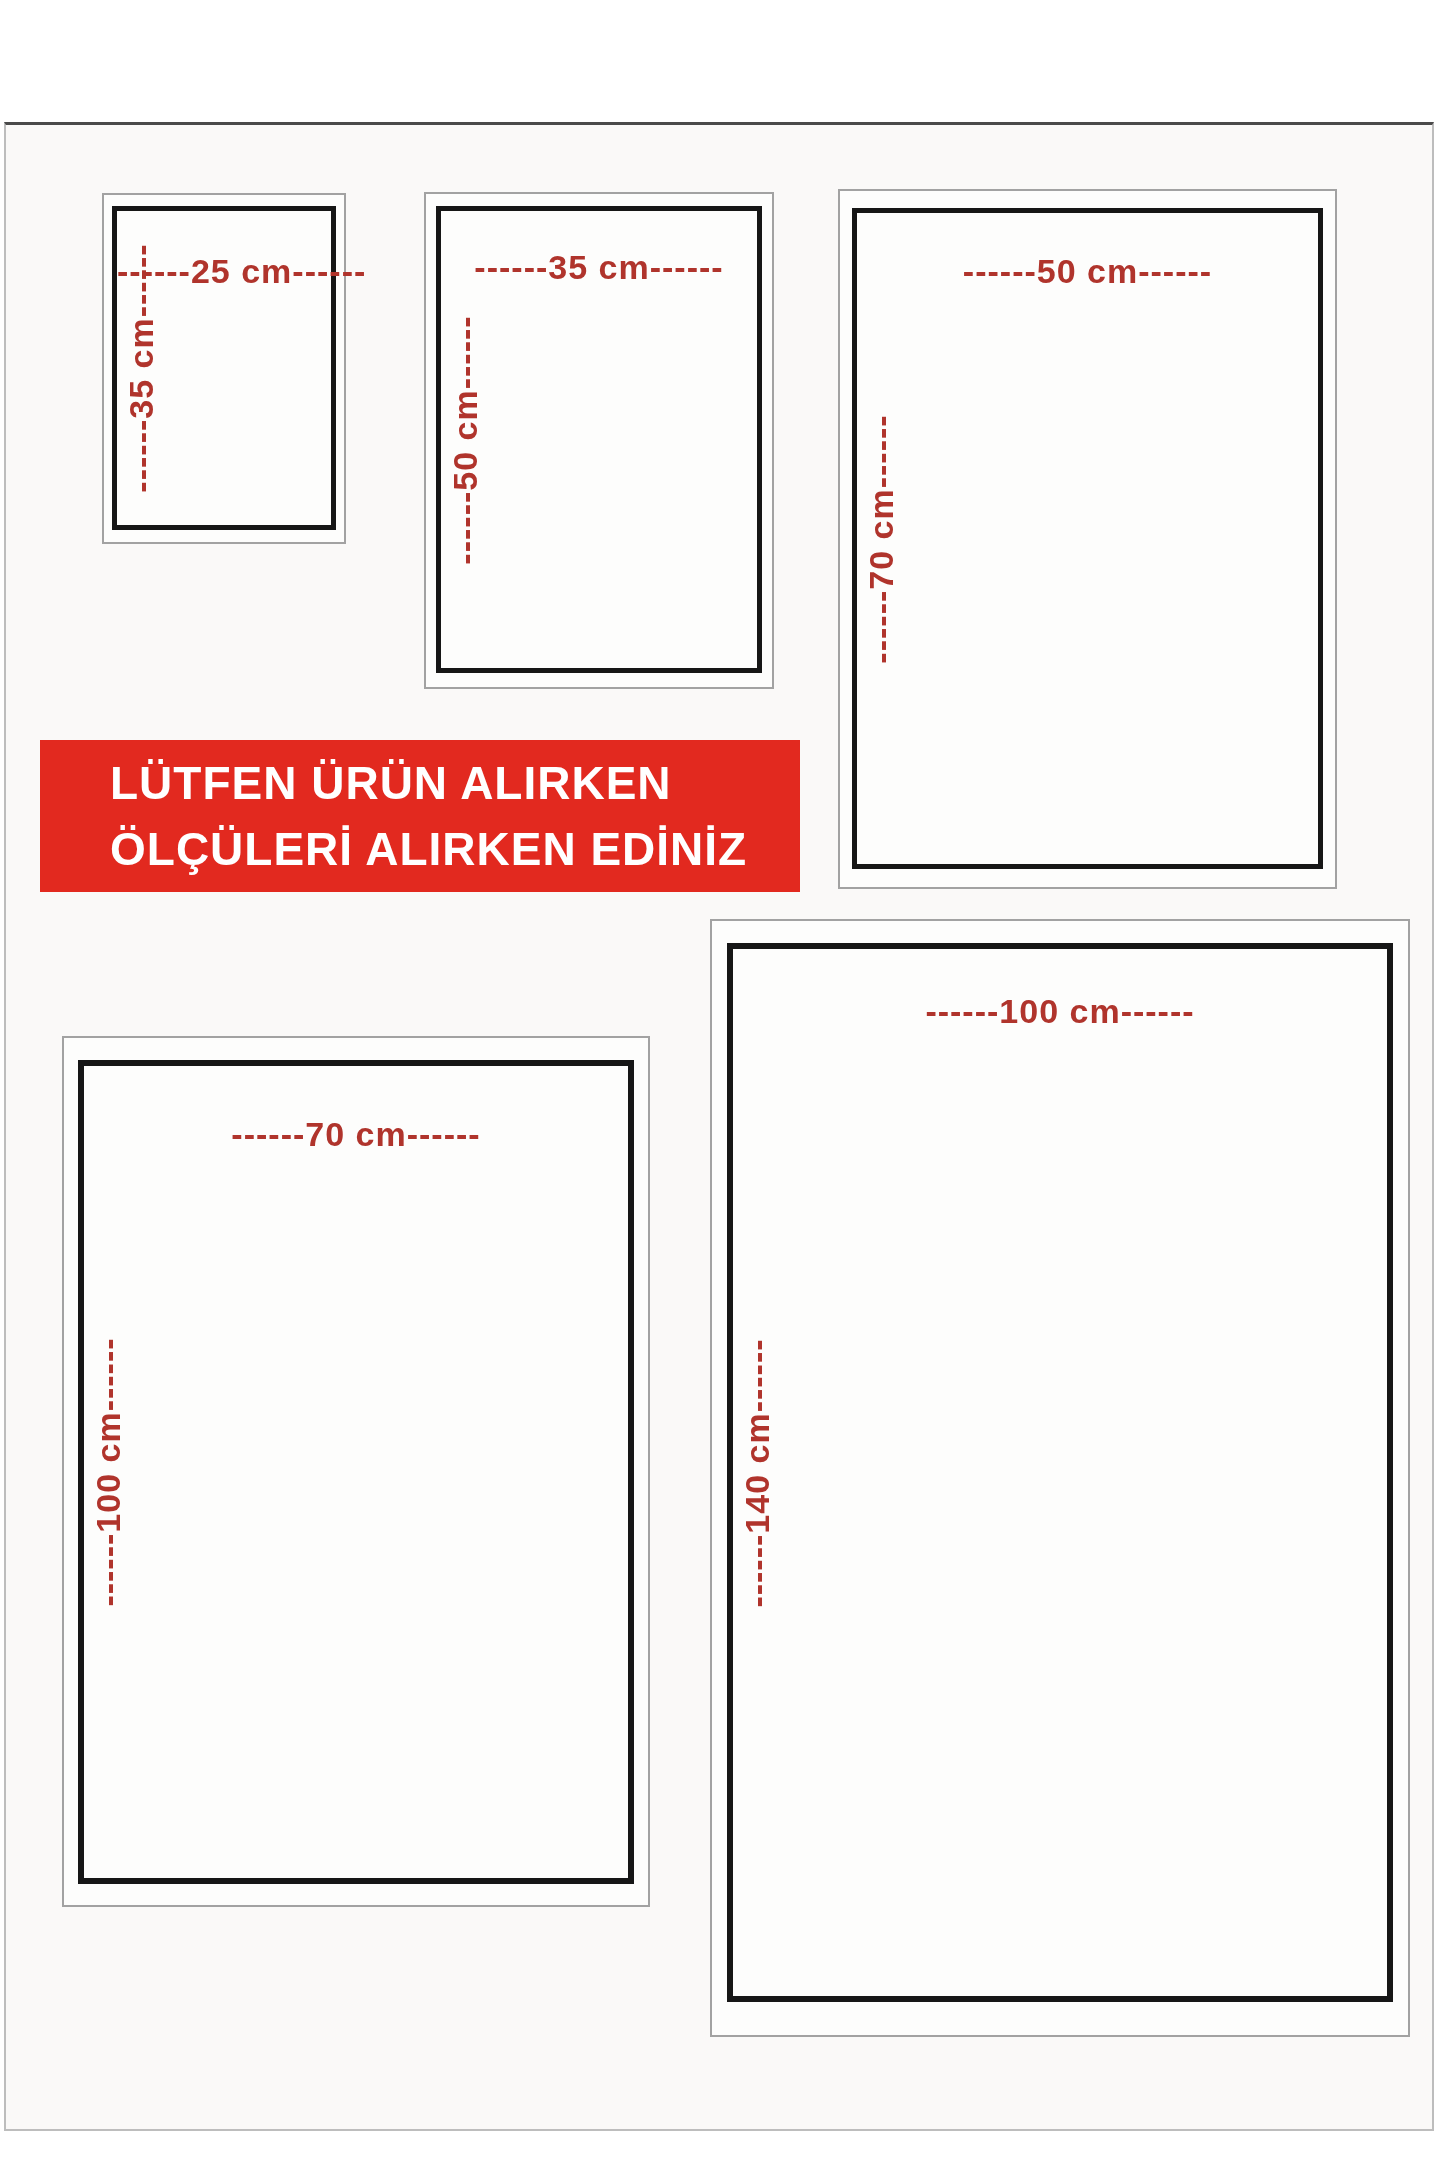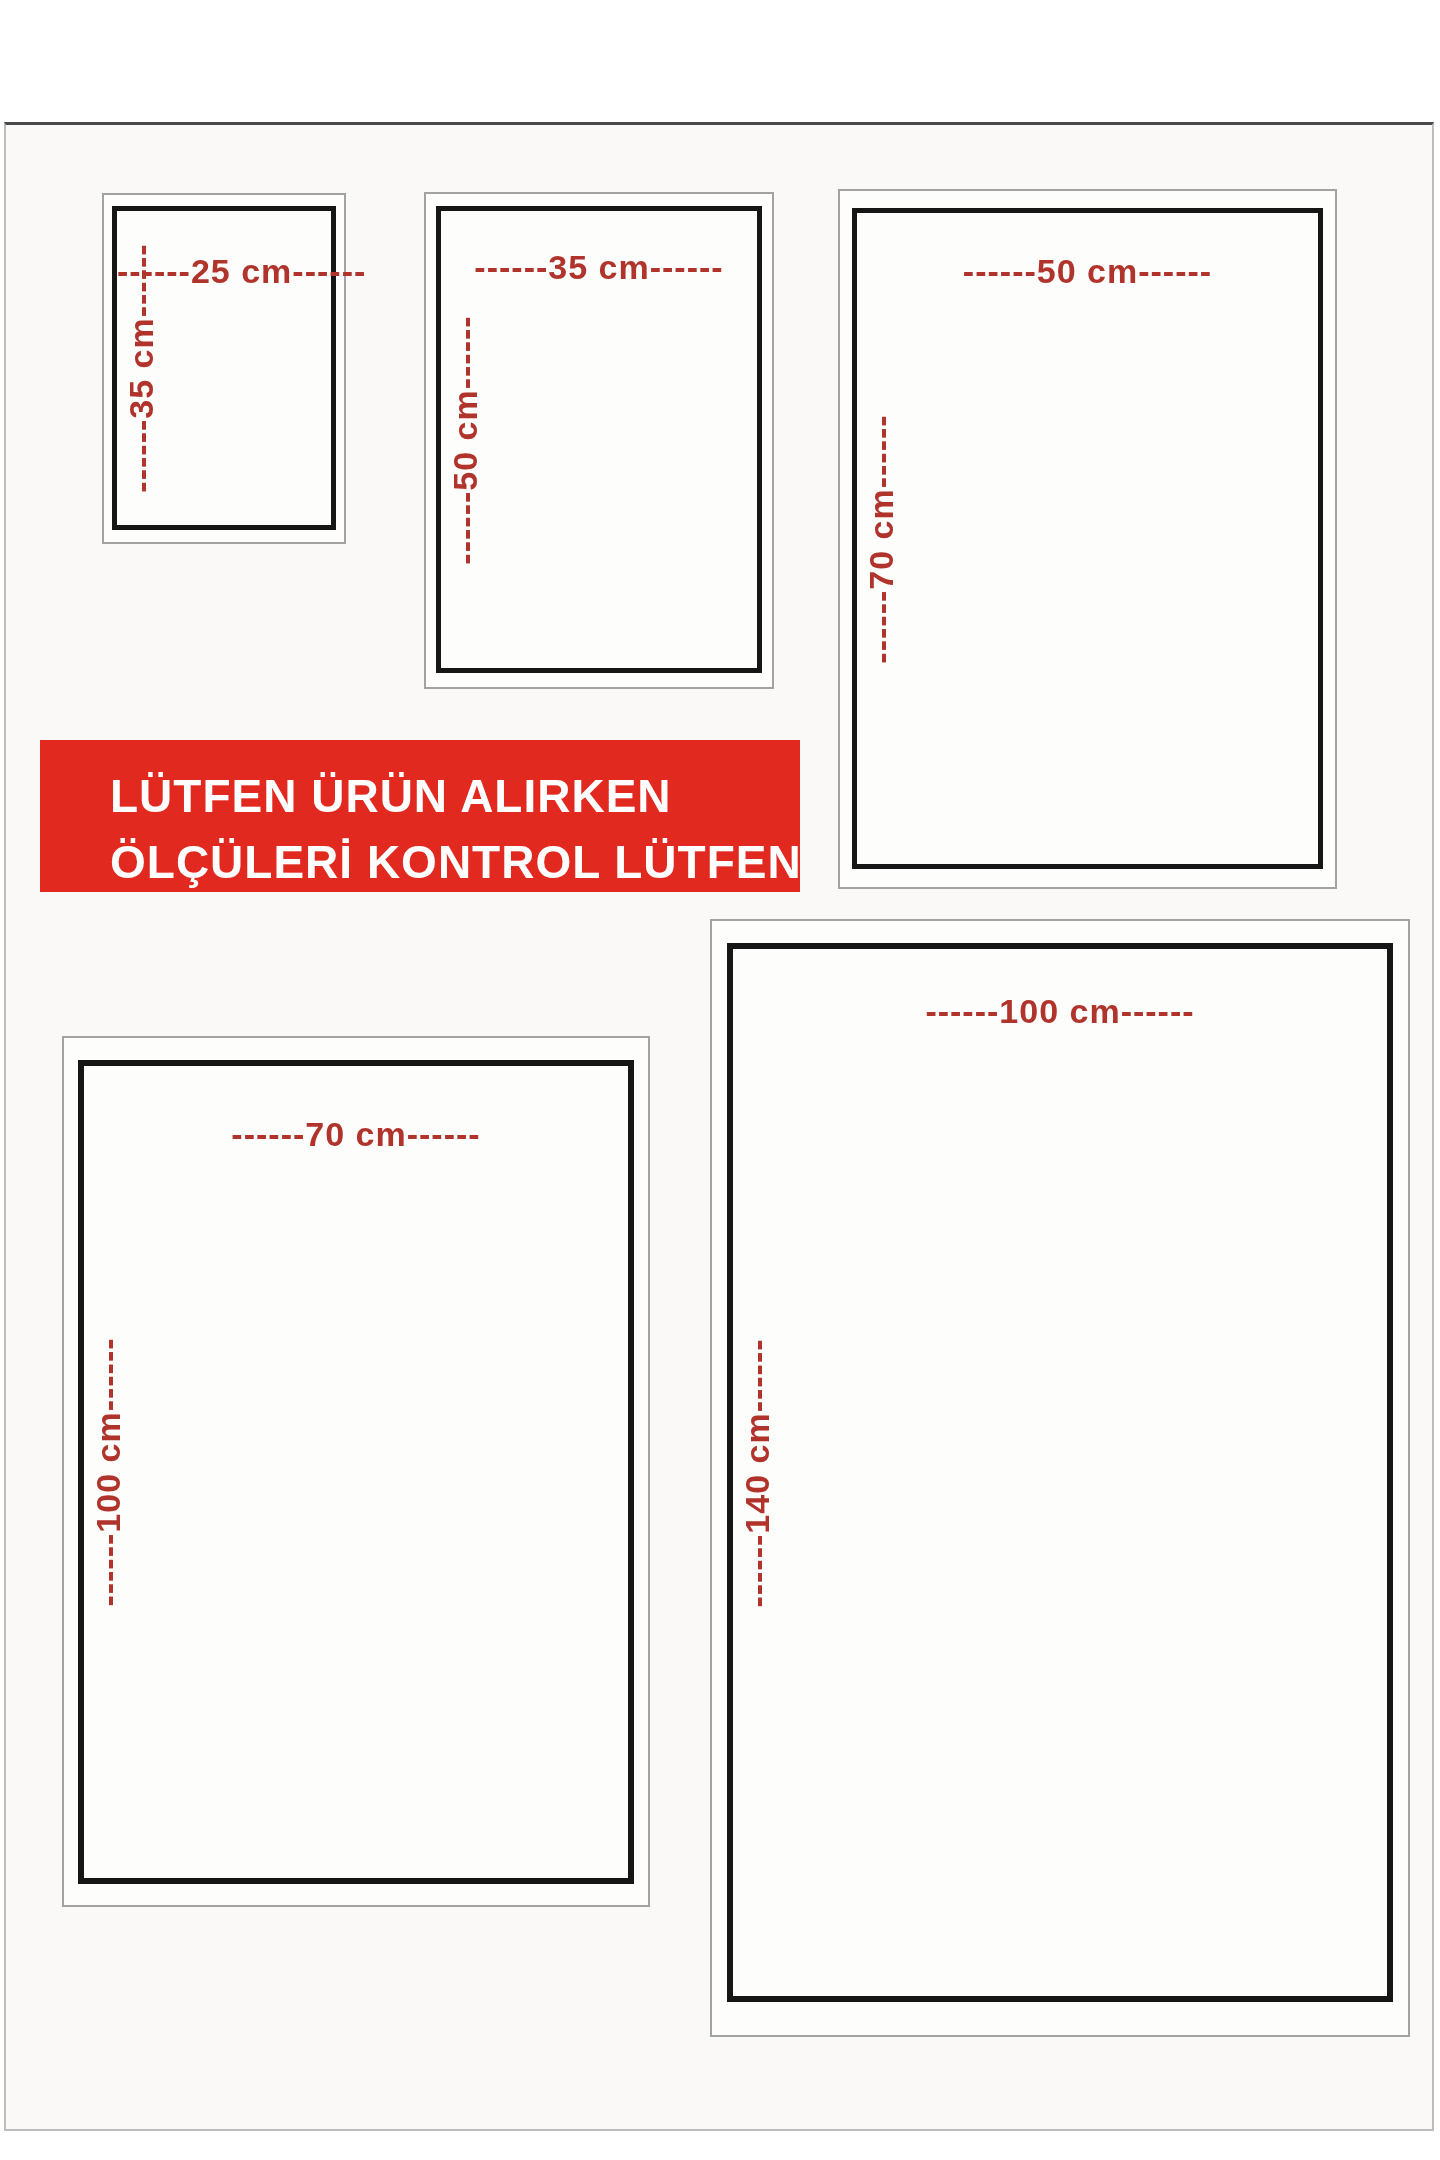--- a/index.html
+++ b/index.html
@@ -66,21 +66,21 @@
   .b4 .top-lbl{top:14px;}
   .b5{left:710px;top:919px;width:700px;height:1118px;}
   .b5 .inner{left:15px;top:22px;right:15px;bottom:33px;border-width:6px;}
   .b5 .top-lbl{top:8px;}
   .side-lbl{left:24px;}
   
   .banner{
     position:absolute;left:40px;top:740px;width:760px;height:152px;
     background:var(--banner-bg);
     color:var(--banner-text);
-    display:flex;flex-direction:column;justify-content:flex-end;
+    display:flex;flex-direction:column;justify-content:center;
     padding-left:70px;box-sizing:border-box;
     gap:6px;
   }
   .banner .line{
     font-size:46px;font-weight:bold;letter-spacing:1px;line-height:60px;
     white-space:nowrap;
   }
 </style>
 </head>
 <body>
@@ -103,21 +103,21 @@
 
 <div class="sizebox b3">
   <div class="inner">
     <div class="lbl top-lbl">------50 cm------</div>
     <div class="lbl side-lbl">------70 cm------</div>
   </div>
 </div>
 
 <div class="banner">
   <div class="line">LÜTFEN ÜRÜN ALIRKEN</div>
-  <div class="line">ÖLÇÜLERİ KONTROL LÜTFEN</div>
+  <div class="line">ÖLÇÜLERİ ALIRKEN EDİNİZ</div>
 </div>
 
 <div class="sizebox b4">
   <div class="inner">
     <div class="lbl top-lbl">------70 cm------</div>
     <div class="lbl side-lbl">------100 cm------</div>
   </div>
 </div>
 
 <div class="sizebox b5">

